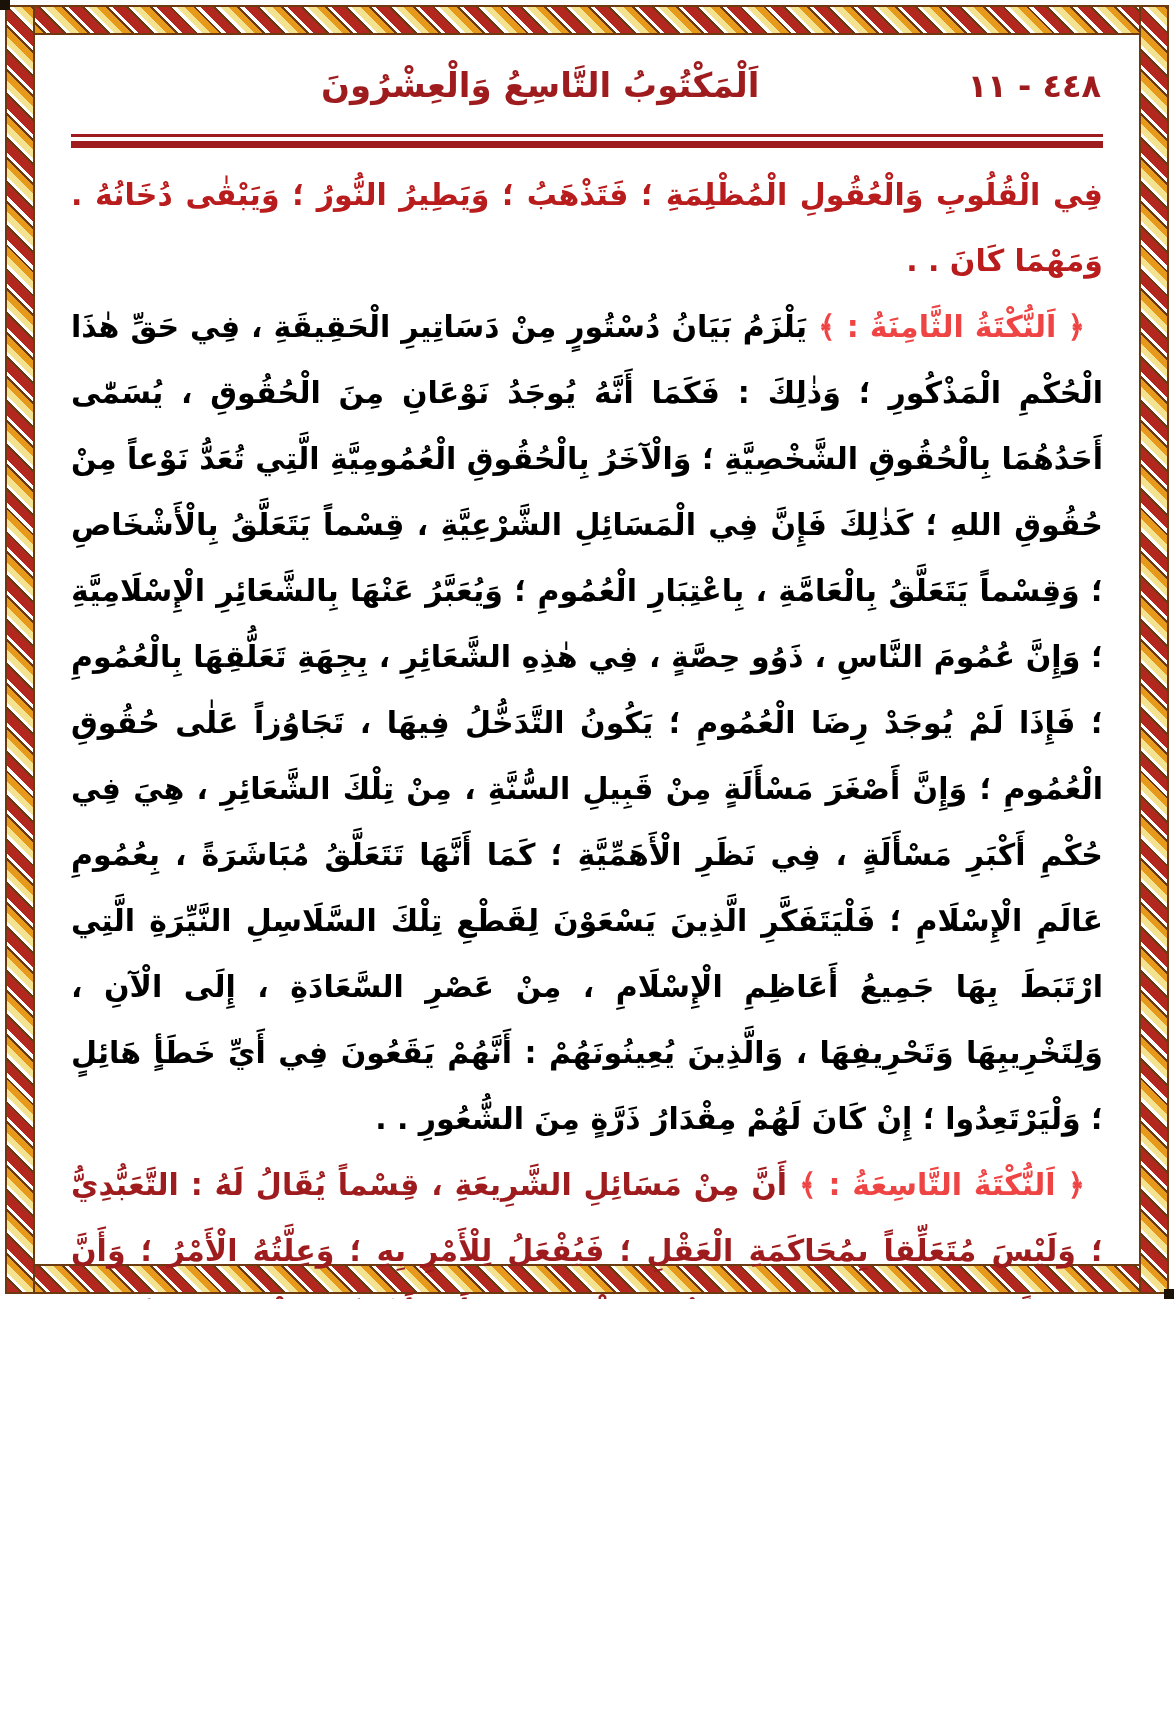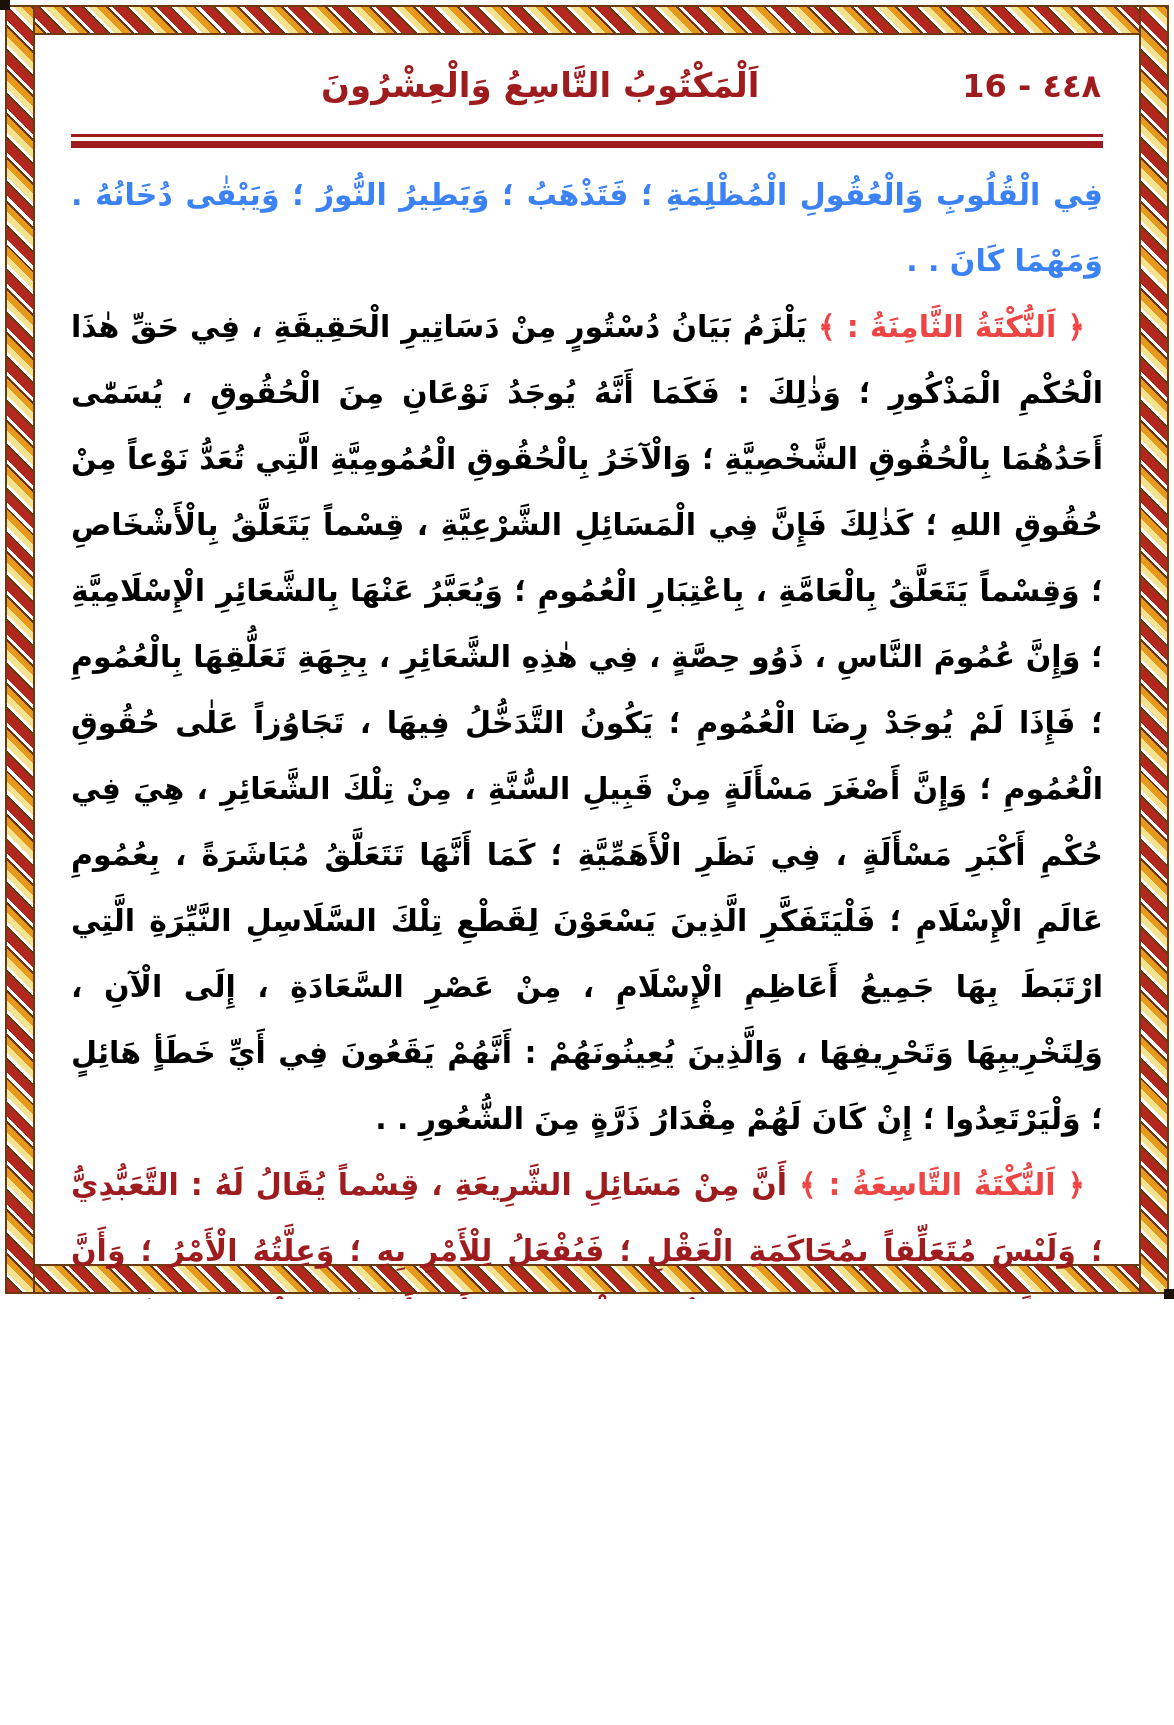--- a/index.html
+++ b/index.html
@@ -56,21 +56,21 @@
   .rule-thick { height:7px; background:#9e1b1e; margin-top:4px; }
 
   .body-text { margin-top:14px; }
   .body-text p {
     margin:0;
     font-size:30px;
     font-weight:bold;
     line-height:66px;
     text-align:justify;
   }
-  .intro { color:#3b82f6; }
+  .intro { color:#b91c1c; }
   .note  { text-indent:18px; }
   .note-heading { color:#ef4444; }
   .note8-body { color:#000000; }
   .note9 { margin-top:26px; color:#9e1b1e; }
 </style>
 </head>
 <body>
 
 <div class="page">
 
@@ -78,21 +78,21 @@
   <div class="band band-bottom"></div>
   <div class="band band-left"></div>
   <div class="band band-right"></div>
   <div class="corner-nub nub-tl"></div>
   <div class="corner-nub nub-br"></div>
 
   <div class="content">
 
     <div class="hdr">
       <div class="page-title">اَلْمَكْتُوبُ التَّاسِعُ وَالْعِشْرُونَ</div>
-      <div class="page-number">٤٤٨ - 16</div>
+      <div class="page-number">٤٤٨ - ١١</div>
     </div>
 
     <div class="rule-thin"></div>
     <div class="rule-thick"></div>
 
     <div class="body-text">
 
       <p class="intro">فِي الْقُلُوبِ وَالْعُقُولِ الْمُظْلِمَةِ ؛ فَتَذْهَبُ ؛ وَيَطِيرُ النُّورُ ؛ وَيَبْقٰى دُخَانُهُ . وَمَهْمَا كَانَ . .</p>
 
       <p class="note note8"><span class="note-heading">﴿ اَلنُّكْتَةُ الثَّامِنَةُ : ﴾</span> <span class="note8-body">يَلْزَمُ بَيَانُ دُسْتُورٍ مِنْ دَسَاتِيرِ الْحَقِيقَةِ ، فِي حَقِّ هٰذَا الْحُكْمِ الْمَذْكُورِ ؛ وَذٰلِكَ : فَكَمَا أَنَّهُ يُوجَدُ نَوْعَانِ مِنَ الْحُقُوقِ ، يُسَمّٰى أَحَدُهُمَا بِالْحُقُوقِ الشَّخْصِيَّةِ ؛ وَالْآخَرُ بِالْحُقُوقِ الْعُمُومِيَّةِ الَّتِي تُعَدُّ نَوْعاً مِنْ حُقُوقِ اللهِ ؛ كَذٰلِكَ فَإِنَّ فِي الْمَسَائِلِ الشَّرْعِيَّةِ ، قِسْماً يَتَعَلَّقُ بِالْأَشْخَاصِ ؛ وَقِسْماً يَتَعَلَّقُ بِالْعَامَّةِ ، بِاعْتِبَارِ الْعُمُومِ ؛ وَيُعَبَّرُ عَنْهَا بِالشَّعَائِرِ الْإِسْلَامِيَّةِ ؛ وَإِنَّ عُمُومَ النَّاسِ ، ذَوُو حِصَّةٍ ، فِي هٰذِهِ الشَّعَائِرِ ، بِجِهَةِ تَعَلُّقِهَا بِالْعُمُومِ ؛ فَإِذَا لَمْ يُوجَدْ رِضَا الْعُمُومِ ؛ يَكُونُ التَّدَخُّلُ فِيهَا ، تَجَاوُزاً عَلٰى حُقُوقِ الْعُمُومِ ؛ وَإِنَّ أَصْغَرَ مَسْأَلَةٍ مِنْ قَبِيلِ السُّنَّةِ ، مِنْ تِلْكَ الشَّعَائِرِ ، هِيَ فِي حُكْمِ أَكْبَرِ مَسْأَلَةٍ ، فِي نَظَرِ الْأَهَمِّيَّةِ ؛ كَمَا أَنَّهَا تَتَعَلَّقُ مُبَاشَرَةً ، بِعُمُومِ عَالَمِ الْإِسْلَامِ ؛ فَلْيَتَفَكَّرِ الَّذِينَ يَسْعَوْنَ لِقَطْعِ تِلْكَ السَّلَاسِلِ النَّيِّرَةِ الَّتِي ارْتَبَطَ بِهَا جَمِيعُ أَعَاظِمِ الْإِسْلَامِ ، مِنْ عَصْرِ السَّعَادَةِ ، إِلَى الْآنِ ، وَلِتَخْرِيبِهَا وَتَحْرِيفِهَا ، وَالَّذِينَ يُعِينُونَهُمْ : أَنَّهُمْ يَقَعُونَ فِي أَيِّ خَطَأٍ هَائِلٍ ؛ وَلْيَرْتَعِدُوا ؛ إِنْ كَانَ لَهُمْ مِقْدَارُ ذَرَّةٍ مِنَ الشُّعُورِ . .</span></p>

